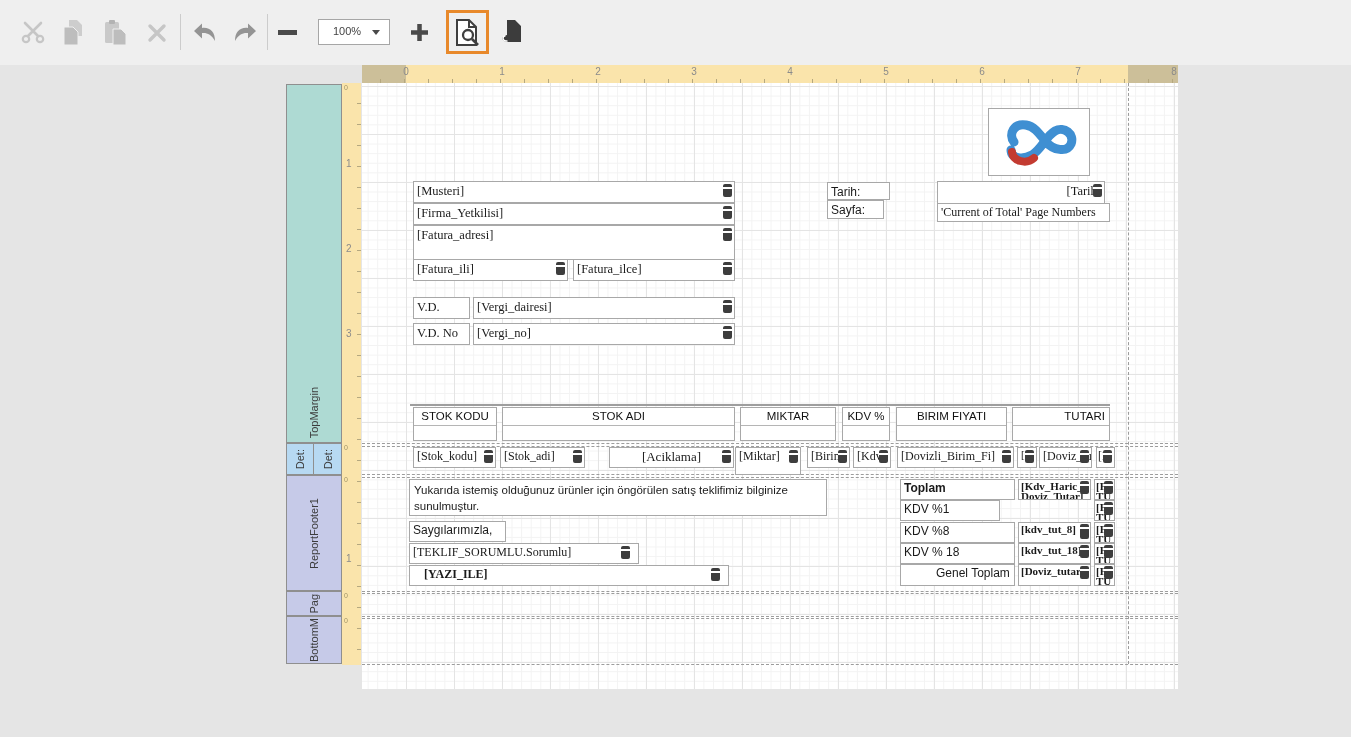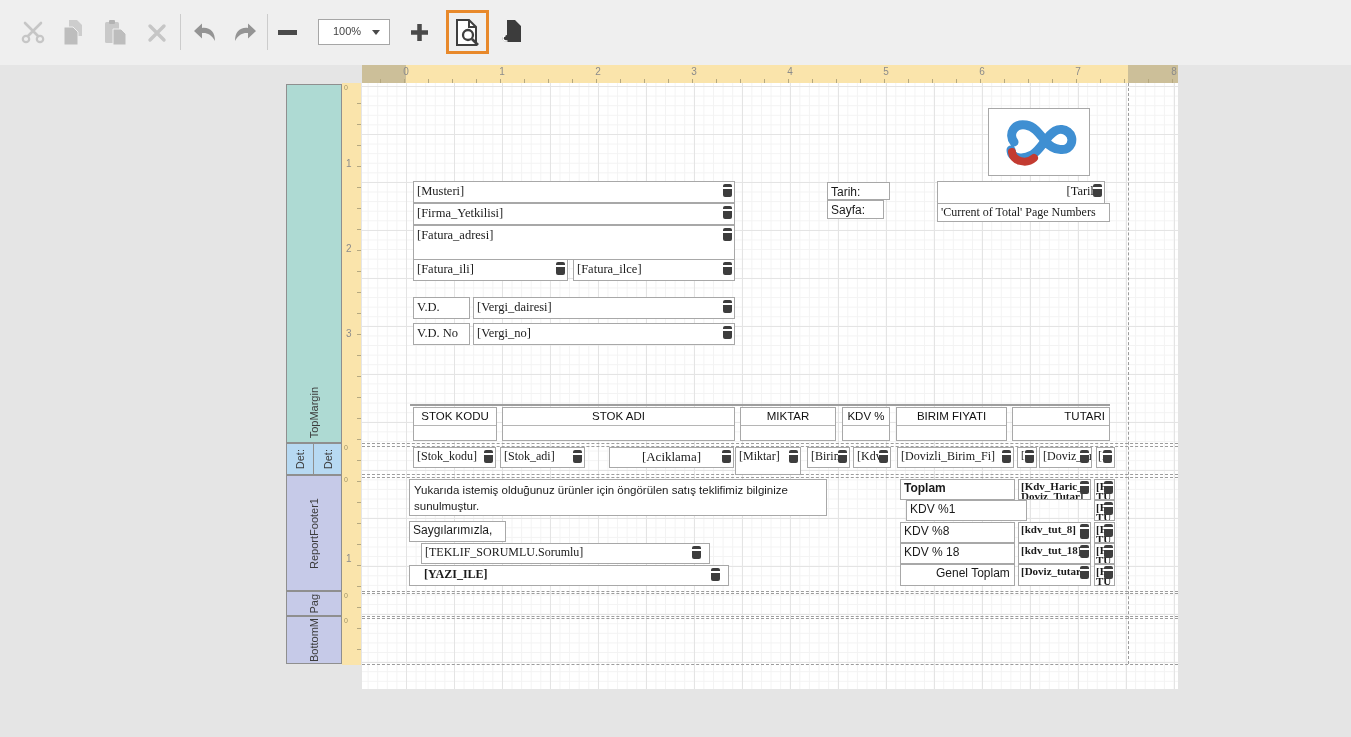--- a/index.html
+++ b/index.html
@@ -235,32 +235,32 @@
   <div class="abs fb" style="left:897px;top:447px;width:117px;height:21px;font-size:12px;"><span>[Dovizli_Birim_Fi]</span><i class="fi"></i></div>
   <div class="abs fb wrapcell" style="left:1017px;top:447px;width:20px;height:21px;"><span>[D</span><i class="fi"></i></div>
   <div class="abs fb" style="left:1039px;top:447px;width:53px;height:21px;font-size:12px;"><span>[Doviz_tutar]</span><i class="fi"></i></div>
   <div class="abs fb" style="left:1096px;top:447px;width:19px;height:21px;font-size:12px;padding:1px 1px;"><span>[D</span><i class="fi"></i></div>
 
   <div class="abs fb sans" style="left:409px;top:479px;width:418px;height:37px;white-space:normal;font-size:11.5px;line-height:16px;padding:2px 4px;">
     <span style="display:block;">Yukarıda istemiş olduğunuz ürünler için öngörülen satış teklifimiz bilginize sunulmuştur.</span>
     <span style="display:block;">İhtiyacınız olduğu taktirde siparişlerinizi bekler, çalışmalarınızda başarılar dileriz.</span>
   </div>
   <div class="abs fb sans" style="left:409px;top:521px;width:97px;height:21px;"><span>Saygılarımızla,</span></div>
-  <div class="abs fb" style="left:409px;top:543px;width:289px;height:21px;font-size:12px;margin-left:12px;"><span>[TEKLIF_SORUMLU.Sorumlu]</span><i class="fi" style="right:8px;"></i></div>
+  <div class="abs fb" style="left:409px;top:543px;width:230px;height:21px;font-size:12px;"><span>[TEKLIF_SORUMLU.Sorumlu]</span><i class="fi" style="right:8px;"></i></div>
   <div class="abs fb bold" style="left:409px;top:565px;width:320px;height:21px;font-size:12px;padding-left:14px;"><span>[YAZI_ILE]</span><i class="fi" style="right:8px;"></i></div>
 
   <div class="abs fb sans" style="left:900px;top:479px;width:115px;height:21px;font-weight:bold;"><span>Toplam</span></div>
   <div class="abs fb totval" style="left:1018px;top:479px;width:73px;height:21px;"><span>[Kdv_Haric_Doviz_Tutar]</span><i class="fi" style="top:1px;right:1px;"></i></div>
   <div class="abs fb curcell" style="left:1094px;top:479px;width:21px;height:21px;">
       <span style="display:block;">[F</span>
       <span style="display:block;">TU</span>
       <i class="fi" style="top:1px;right:1px;"></i>
     </div>
 
-  <div class="abs fb sans" style="left:900px;top:500px;width:121px;height:21px;margin-left:6px;"><span>KDV %1</span></div>
+  <div class="abs fb sans" style="left:900px;top:500px;width:100px;height:21px;"><span>KDV %1</span></div>
   <div class="abs fb totval" style="left:1018px;top:524px;width:73px;height:21px;"><span>[kdv_tut_1]</span><i class="fi" style="top:1px;right:1px;"></i></div>
   <div class="abs fb curcell" style="left:1094px;top:500px;width:21px;height:21px;">
       <span style="display:block;">[F</span>
       <span style="display:block;">TU</span>
       <i class="fi" style="top:1px;right:1px;"></i>
     </div>
 
   <div class="abs fb sans" style="left:900px;top:522px;width:115px;height:21px;"><span>KDV %8</span></div>
   <div class="abs fb totval" style="left:1018px;top:522px;width:73px;height:21px;"><span>[kdv_tut_8]</span><i class="fi" style="top:1px;right:1px;"></i></div>
   <div class="abs fb curcell" style="left:1094px;top:522px;width:21px;height:21px;">

